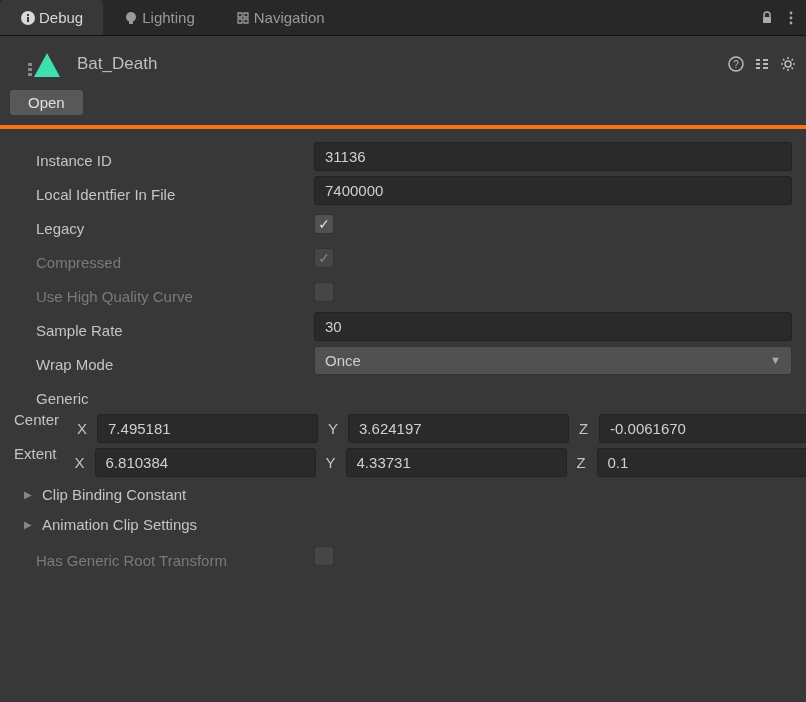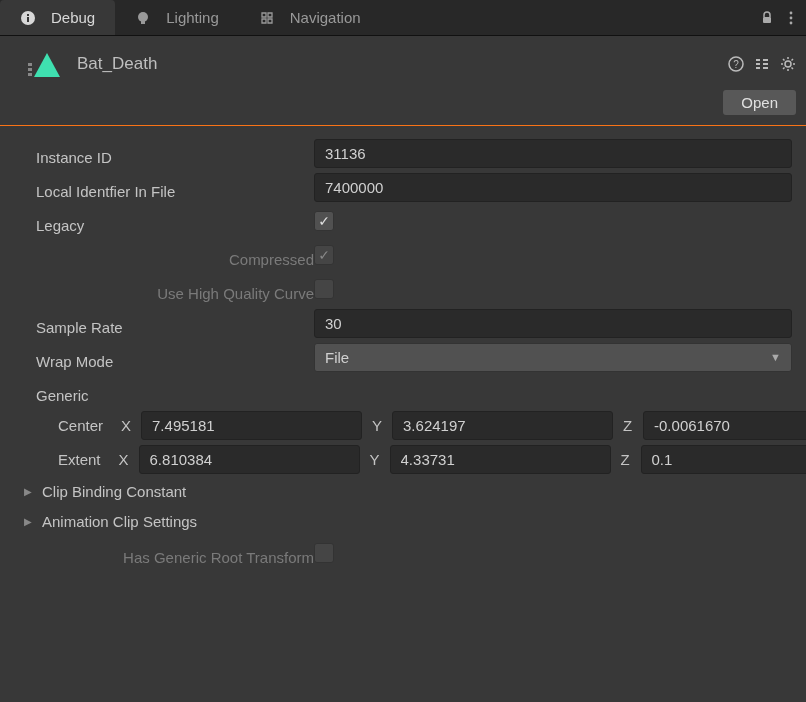--- a/index.html
+++ b/index.html
@@ -15,21 +15,21 @@
   .tabs {
     display: flex;
     align-items: center;
     height: 36px;
     background: #282828;
     border-bottom: 1px solid #111;
   }
   .tab {
     display: flex;
     align-items: center;
-    gap: 15px;
+    gap: 3px;
     padding: 0 20px;
     height: 100%;
     color: #999;
     cursor: pointer;
   }
   .tab.active {
     background: #383838;
     color: #d8d8d8;
     border-top-left-radius: 4px;
     border-top-right-radius: 4px;
@@ -61,23 +61,22 @@
   }
   .header-icons {
     margin-left:auto;
     display:flex;
     gap:10px;
     align-items:center;
     color:#bbb;
   }
   .open-row {
     display:flex;
-    justify-content:flex-end;
     padding: 6px 10px 10px 10px;
-    border-bottom: 1px solid #f97316;
+    border-bottom: 4px solid #f97316;
   }
   .btn {
     background: #585858;
     color: #e0e0e0;
     border: none;
     padding: 4px 18px;
     border-radius: 3px;
     font-size:15px;
     cursor:pointer;
   }
@@ -88,21 +87,21 @@
     display:flex;
     align-items:center;
     min-height:34px;
   }
   .label {
     width: 300px;
     padding-left: 22px;
     color: #c4c4c4;
     margin-top: 8px;
   }
-  .label.disabled { color: #7a7a7a; text-align: right; }
+  .label.disabled { color: #7a7a7a; }
   .field {
     flex:1;
     display:flex;
     align-items:center;
   }
   .text-input {
     flex:1;
     background: #2a2a2a;
     border: 1px solid #222;
     color: #d0d0d0;
@@ -130,23 +129,21 @@
     border-radius:3px;
     display:flex;
     align-items:center;
     justify-content:space-between;
     cursor:pointer;
     font-size:15px;
   }
   .select .caret { color:#aaa; font-size:11px; }
   .vec-row {
     display:flex;
-    align-items:center;
     min-height:34px;
-    margin-left:44px;
   }
   .vec-label {
     width: 300px;
     text-align: right;
     padding-right: 18px;
     color:#c4c4c4;
   }
   .vec-fields {
     flex:1;
     display:flex;
@@ -305,21 +302,21 @@
     <div class="label">Sample Rate</div>
     <div class="field">
         <input class="text-input" value="30" style="">
       </div>
   </div>
 
   <div class="row">
     <div class="label">Wrap Mode</div>
     <div class="field">
       <div class="select">
-        <span>File</span>
+        <span>Once</span>
         <span class="caret">▼</span>
       </div>
     </div>
   </div>
 
   <div class="row">
     <div class="label">Generic</div>
     <div class="field"></div>
   </div>
 

